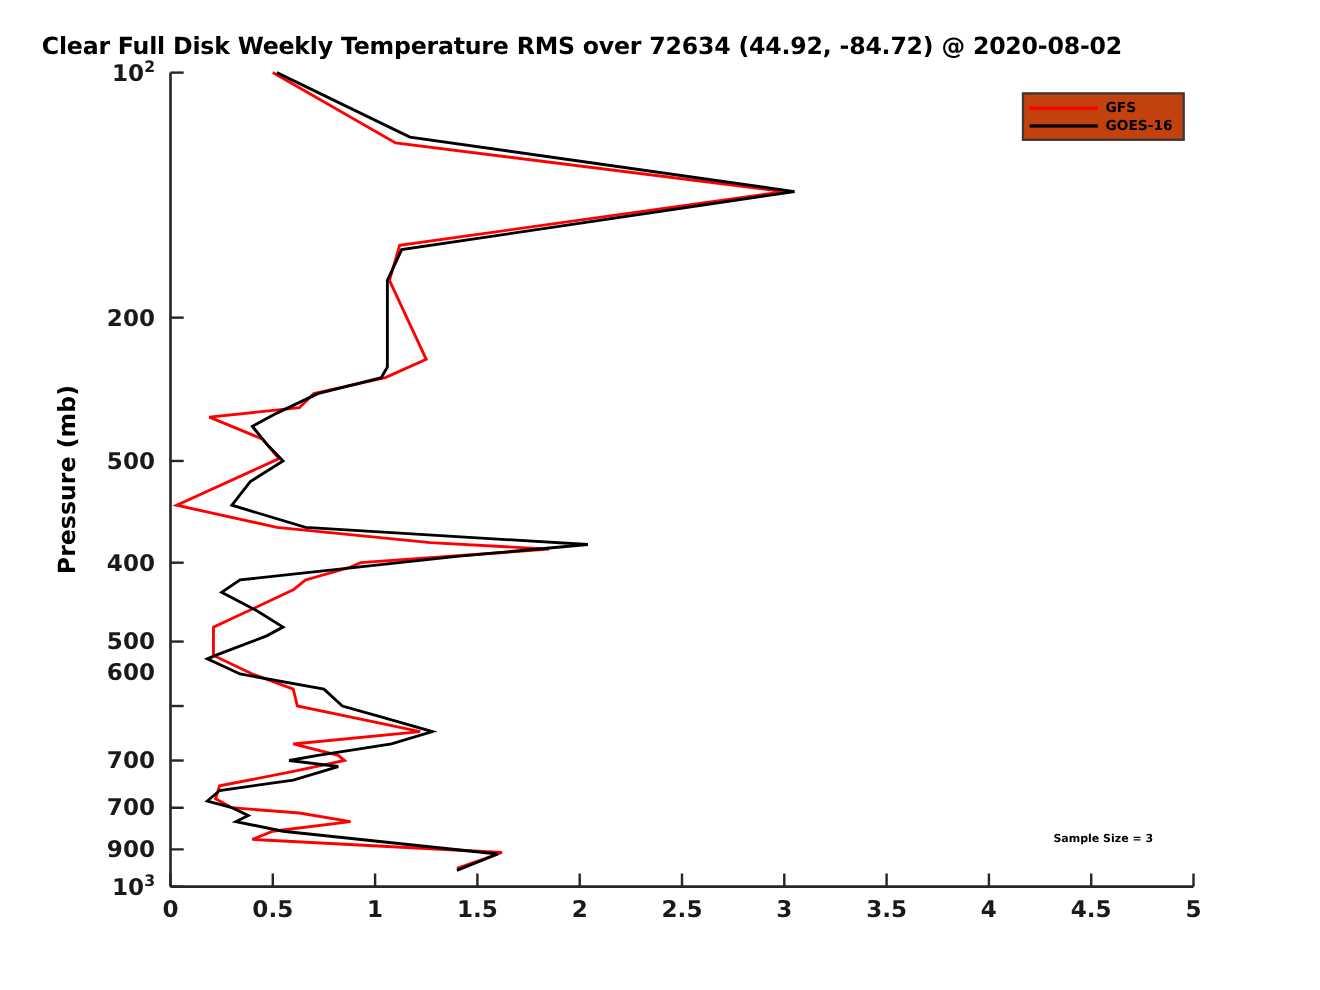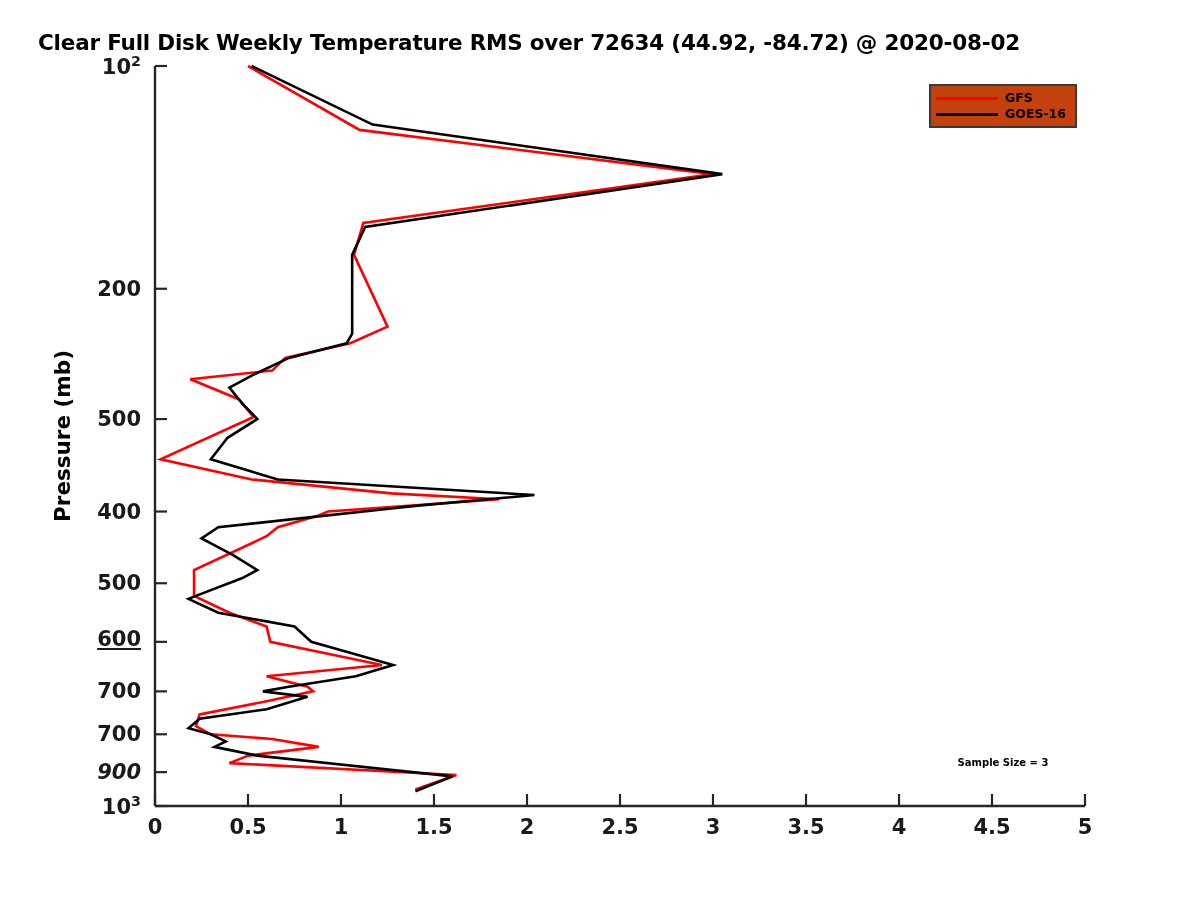--- a/index.html
+++ b/index.html
@@ -173,24 +173,24 @@
           <path d="M93.00 0.00 L204.60 63.91 L558.00 108.13 L208.32 157.02 L199.02 188.90 L232.50 260.62 L195.30 277.31 L130.20 291.89 L117.18 304.60 L35.34 313.20 L83.70 333.18 L98.58 350.92 L5.58 393.29 L96.72 413.44 L236.22 427.34 L344.10 433.24 L172.98 445.52 L163.68 449.52 L122.76 461.20 L111.60 470.26 L39.06 504.12 L39.06 529.84 L74.40 546.70 L111.60 560.47 L115.32 575.83 L186.00 590.49 L226.92 599.07 L111.60 610.33 L152.52 620.75 L158.10 625.37 L111.60 635.32 L44.64 648.40 L40.92 660.15 L55.80 668.29 L117.18 673.07 L163.68 680.89 L93.00 689.65 L74.40 697.09 L301.32 708.98 L260.40 723.52" fill="none" stroke="#ff0000" stroke-width="2.6" stroke-linejoin="miter" stroke-linecap="butt"></path>
           <path d="M96.72 0.00 L217.62 58.59 L567.30 108.13 L210.18 160.94 L197.16 188.90 L197.16 267.68 L191.58 277.31 L133.92 291.89 L96.72 309.54 L74.40 321.58 L87.42 337.71 L102.30 353.07 L72.54 371.80 L55.80 393.29 L122.76 413.44 L379.44 429.04 L260.40 439.85 L63.24 461.20 L46.50 472.48 L78.12 489.04 L102.30 504.12 L87.42 512.05 L40.92 529.84 L33.48 532.92 L63.24 546.70 L139.50 560.47 L156.24 575.83 L189.72 585.33 L238.08 599.07 L200.88 610.33 L133.92 620.75 L107.88 625.37 L152.52 630.84 L111.60 643.23 L44.64 652.65 L33.48 662.20 L55.80 668.29 L70.68 675.44 L59.52 680.89 L102.30 689.65 L297.60 710.40 L260.40 725.20" fill="none" stroke="#000000" stroke-width="2.6" stroke-linejoin="miter" stroke-linecap="butt"></path>
         </g>
     </svg>
     <div id="ytick-labels">
         <div class="ytick-label" style="top: 0px; right: 944px;">10<span class="sup">2</span></div>
         <div class="ytick-label" style="top: 222.762px; right: 944px;">200</div>
         <div class="ytick-label" style="top: 353.07px; right: 944px;">500</div>
         <div class="ytick-label" style="top: 445.524px; right: 944px;">400</div>
         <div class="ytick-label" style="top: 517.238px; right: 944px;">500</div>
-        <div class="ytick-label" style="top: 573px; right: 944px; text-decoration: underline;">600</div>
+        <div class="ytick-label" style="top: 545px; right: 944px;">600</div>
         <div class="ytick-label" style="top: 625.373px; right: 944px;">700</div>
         <div class="ytick-label" style="top: 668.287px; right: 944px;">700</div>
-        <div class="ytick-label" style="top: 706.139px; right: 944px; font-style: italic;">900</div>
+        <div class="ytick-label" style="top: 706.139px; right: 944px;">900</div>
         <div class="ytick-label" style="top: 740px; right: 944px;">10<span class="sup">3</span></div>
       </div>
     <div id="xtick-labels">
         <div class="xtick-label" style="left: 0px; top: 749px;">0</div>
         <div class="xtick-label" style="left: 93px; top: 749px;">0.5</div>
         <div class="xtick-label" style="left: 186px; top: 749px;">1</div>
         <div class="xtick-label" style="left: 279px; top: 749px;">1.5</div>
         <div class="xtick-label" style="left: 372px; top: 749px;">2</div>
         <div class="xtick-label" style="left: 465px; top: 749px;">2.5</div>
         <div class="xtick-label" style="left: 558px; top: 749px;">3</div>

